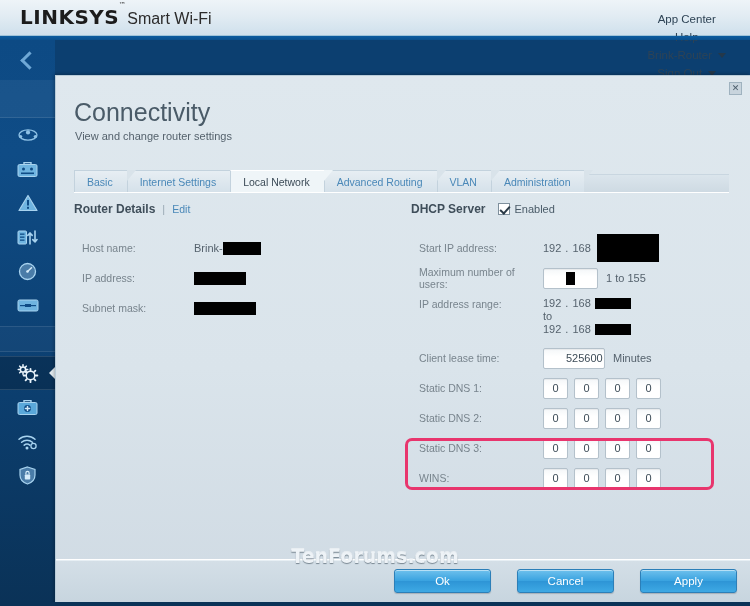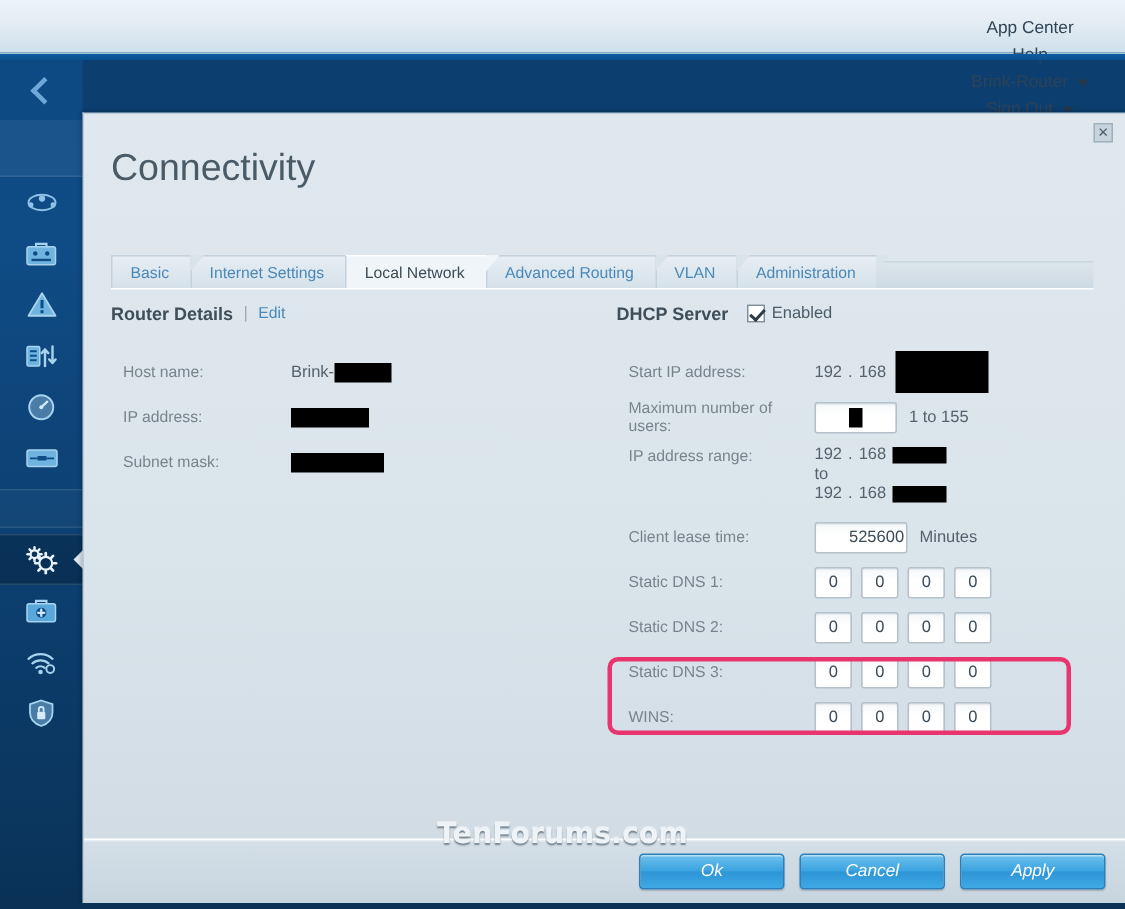--- a/index.html
+++ b/index.html
@@ -315,21 +315,21 @@
   
   .footer {
     position: absolute; left: 0; bottom: 0;
     width: 695px; height: 47px;
     background: linear-gradient(to bottom, #d4dfe7 0%, #c6d4de 100%);
     border-top: 1px solid #ffffff;
     box-shadow: inset 0 1px 0 #e7eff4;
   }
   .footer-inner {
     position: absolute; right: 14px; top: 9px;
-    display: flex; gap: 10px; font-style: italic;
+    display: flex; gap: 26px;
   }
   .fbtn {
     width: 97px; height: 24px;
     border-radius: 3px;
     border: 1px solid #2c7fb8;
     background: linear-gradient(to bottom, #6fc1ed 0%, #3aa3e0 48%, #2e95d6 52%, #3ea9e4 100%);
     color: #ffffff;
     font-size: 11.5px;
     display: flex; align-items: center; justify-content: center;
     cursor: pointer;
@@ -340,20 +340,27 @@
     width: 750px; height: 4px;
     background: #0a3257;
   }
 </style>
 </head>
 <body>
 
 <div id="app">
 
   <div class="topbar">
+    <div class="brand">
+      <span class="brand-name">
+        <span>LINKSYS</span>
+        <span class="brand-tm">™</span>
+      </span>
+      <span class="brand-sub">Smart Wi-Fi</span>
+    </div>
     <div class="topnav">
       <div class="topnav-item">
         <span>App Center</span>
       </div>
       <div class="topnav-item">
         <span>Help</span>
       </div>
       <div class="topnav-item">
         <span>Brink-Router</span>
         <i class="caret-down"></i>
@@ -490,20 +497,21 @@
       </div>
 
     </div>
   </div>
 
   <div class="content">
 
     <div class="close-btn">✕</div>
 
     <div class="page-title">Connectivity</div>
+    <div class="page-sub">View and change router settings</div>
 
     <div class="tabs">
       <div class="tab">
         <span>Basic</span>
       </div>
       <div class="tab">
         <span>Internet Settings</span>
       </div>
       <div class="tab active">
         <span>Local Network</span>

